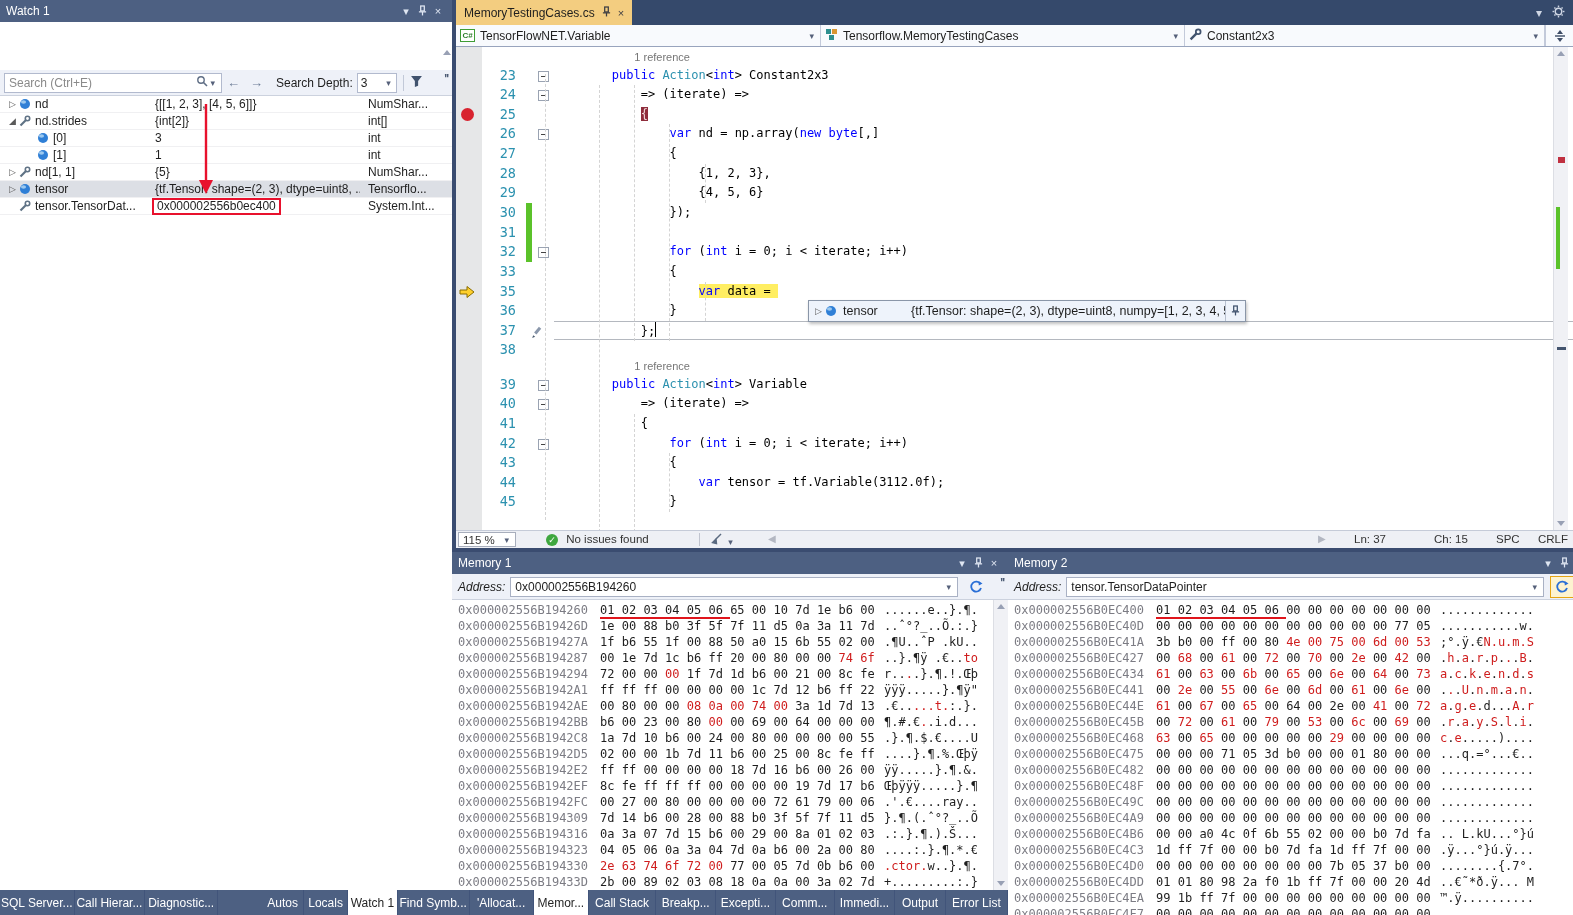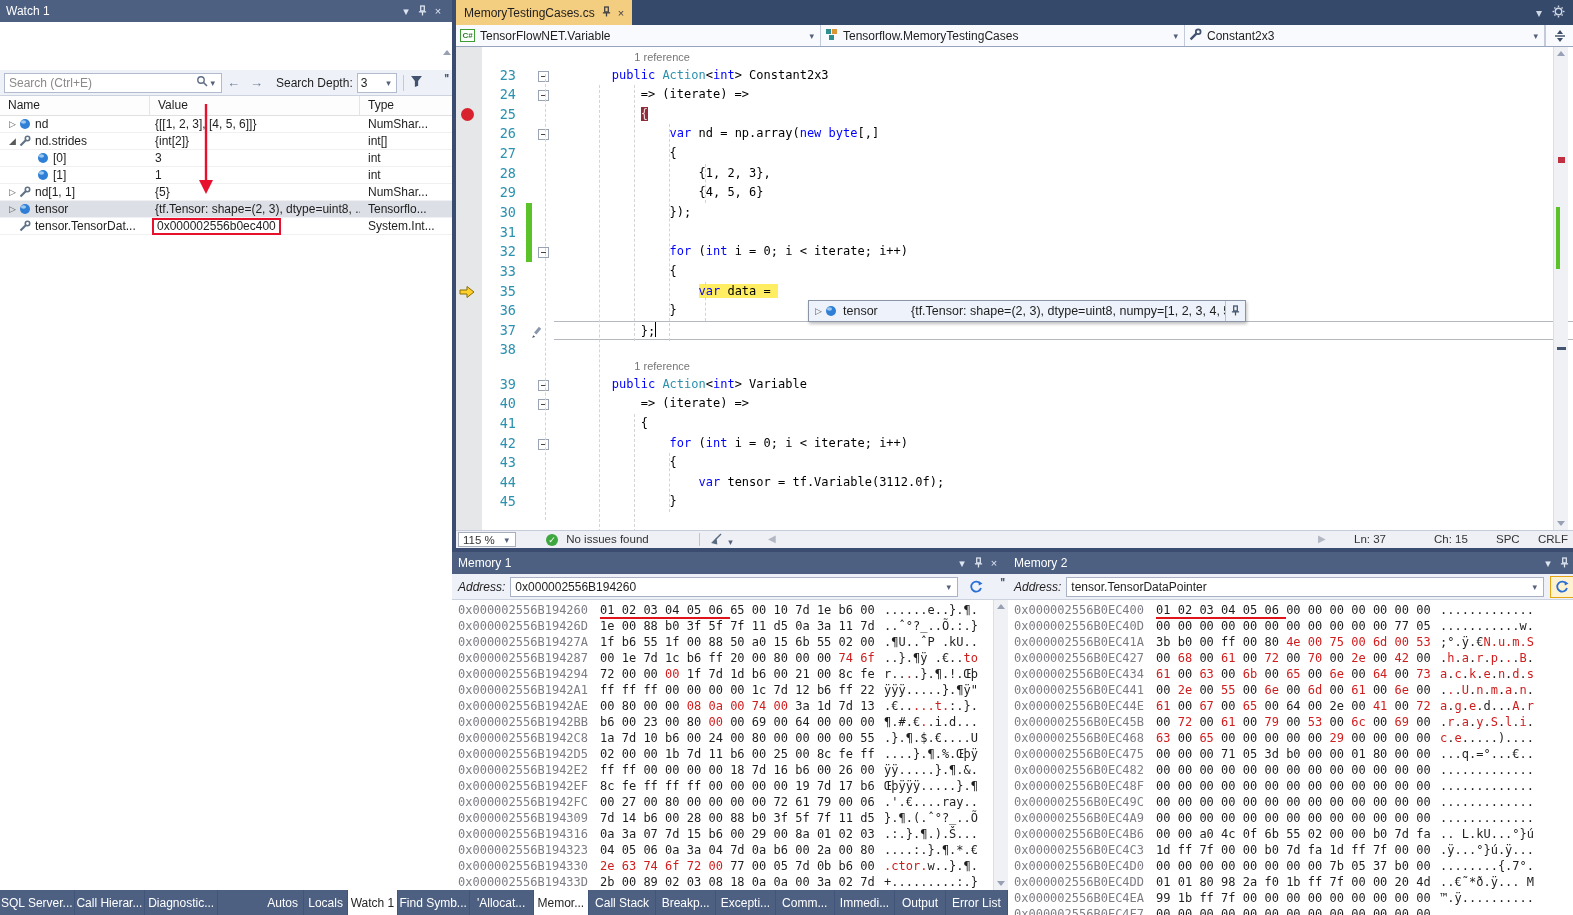--- a/index.html
+++ b/index.html
@@ -150,25 +150,20 @@
       <div class="depthcombo">
         <span>3</span>
           <span class="dd">▾</span>
       </div>
       <span class="vsep"></span>
       <span><svg width="13" height="13" viewBox="0 0 12 12">
             <path d="M1 1 H11 L7.5 5.5 V10 L4.5 11 V5.5 Z" fill="#41536e"></path>
           </svg></span>
       <span class="overflowq">''</span>
     </div>
-    <div class="whdr">
-      <div class="wh-name">Name</div>
-      <div class="wh-val">Value</div>
-      <div class="wh-typ">Type</div>
-    </div>
     <div id="watch-rows">
         <div class="wrow">
           <div class="wc name" style="padding-left: 6px;">
             <span class="exp">▷</span>
             <span class="wicon">
               <svg width="12" height="12">
                 <circle cx="6" cy="6" r="5" fill="#2f7fd6"></circle>
                 <ellipse cx="4.5" cy="4" rx="2.6" ry="1.8" fill="#9cc9ef"></ellipse>
               </svg>
             </span>

